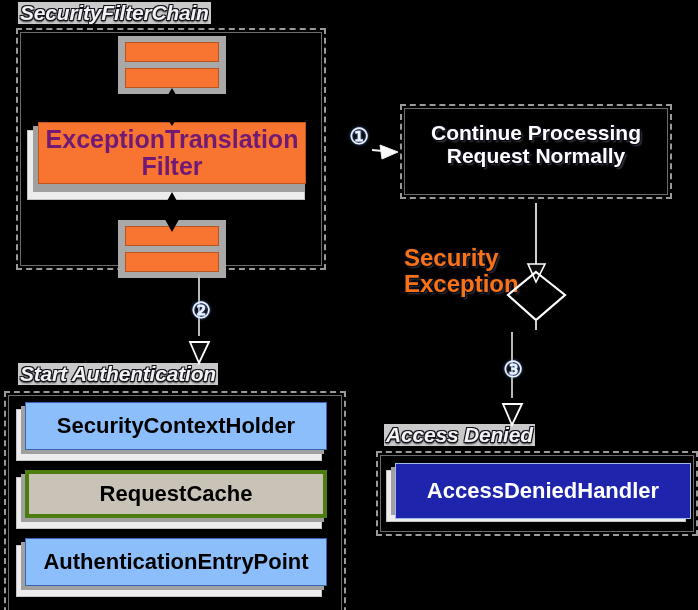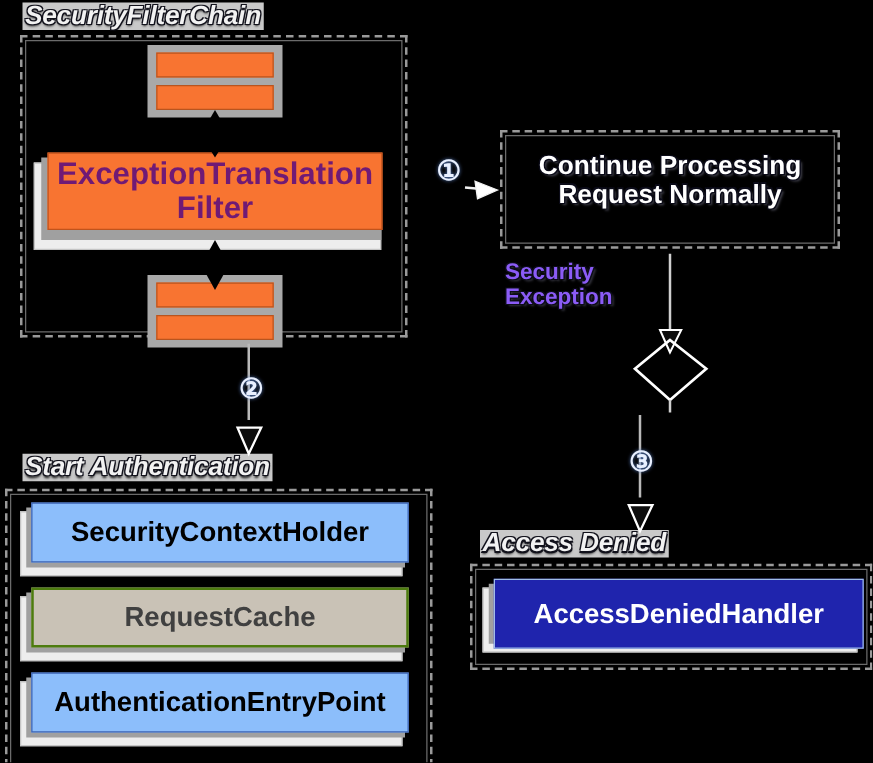--- a/index.html
+++ b/index.html
@@ -86,22 +86,22 @@
     font-size: 25px;
   }
   .node-blue {
     background: #8cbefb;
     border: 1px solid #3b63b4;
     color: #000000;
     font-size: 22px;
   }
   .node-tan {
     background: #c9c2b6;
-    border: 2px solid #4d7c0f;
-    color: #404040;
+    border: 4px solid #4d7c0f;
+    color: #000000;
     font-size: 22px;
   }
   .node-darkblue {
     background: #1f24ad;
     border: 1px solid #9fbce8;
     color: #ffffff;
     font-size: 22px;
   }
 
   
@@ -113,31 +113,32 @@
     text-align: center;
     white-space: pre-line;
     text-shadow:
       -1px -1px 0 #0b0b18,
        1px -1px 0 #0b0b18,
       -1px  1px 0 #0b0b18,
        1px  1px 0 #0b0b18,
        2px 2px 2px rgba(120,120,140,.55);
   }
   .edge-label {
-    font-size: 18px;
-    font-weight: bold;
-    color: #8b5cf6;
+    font-size: 24px;
+    font-weight: bold;
+    color: #f97316;
     line-height: 1.1;
     white-space: pre-line;
     text-shadow:
       -1px -1px 0 #0d0d1a,
        1px -1px 0 #0d0d1a,
       -1px  1px 0 #0d0d1a,
        1px  1px 0 #0d0d1a,
        2px 2px 2px rgba(110,110,130,.5);
+    margin-top: 37px;
   }
 
   
   .badge {
     width: 26px;
     height: 26px;
     border-radius: 50%;
     border: 2px solid #9fb6d8;
     background: #0a0a14;
     color: #ffffff;

